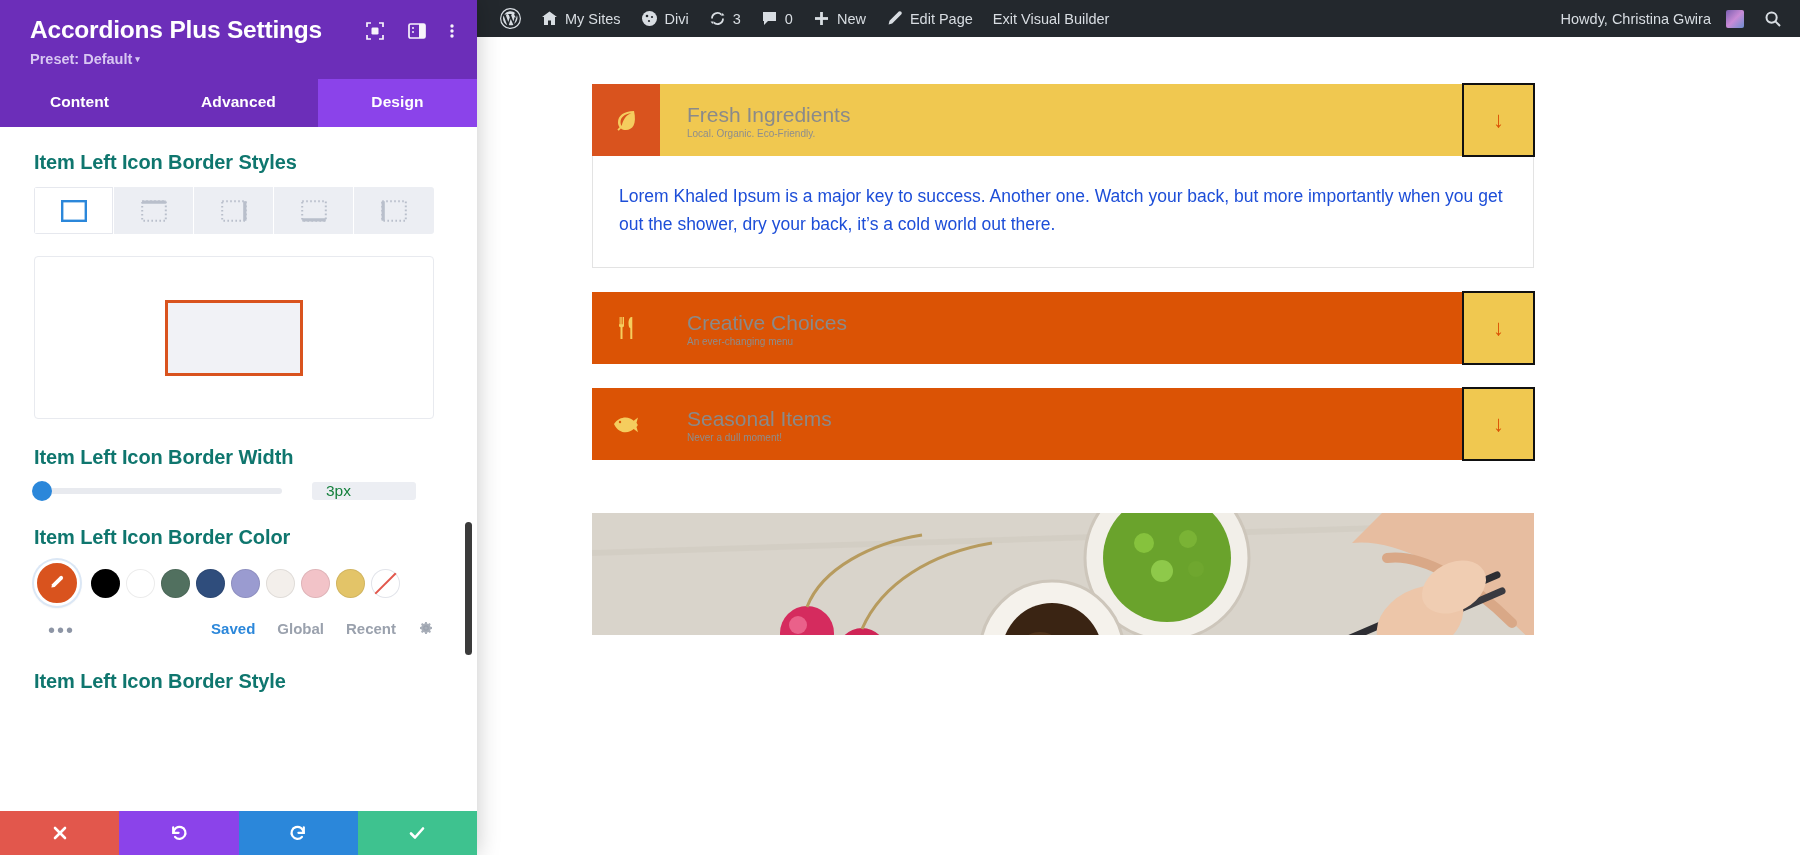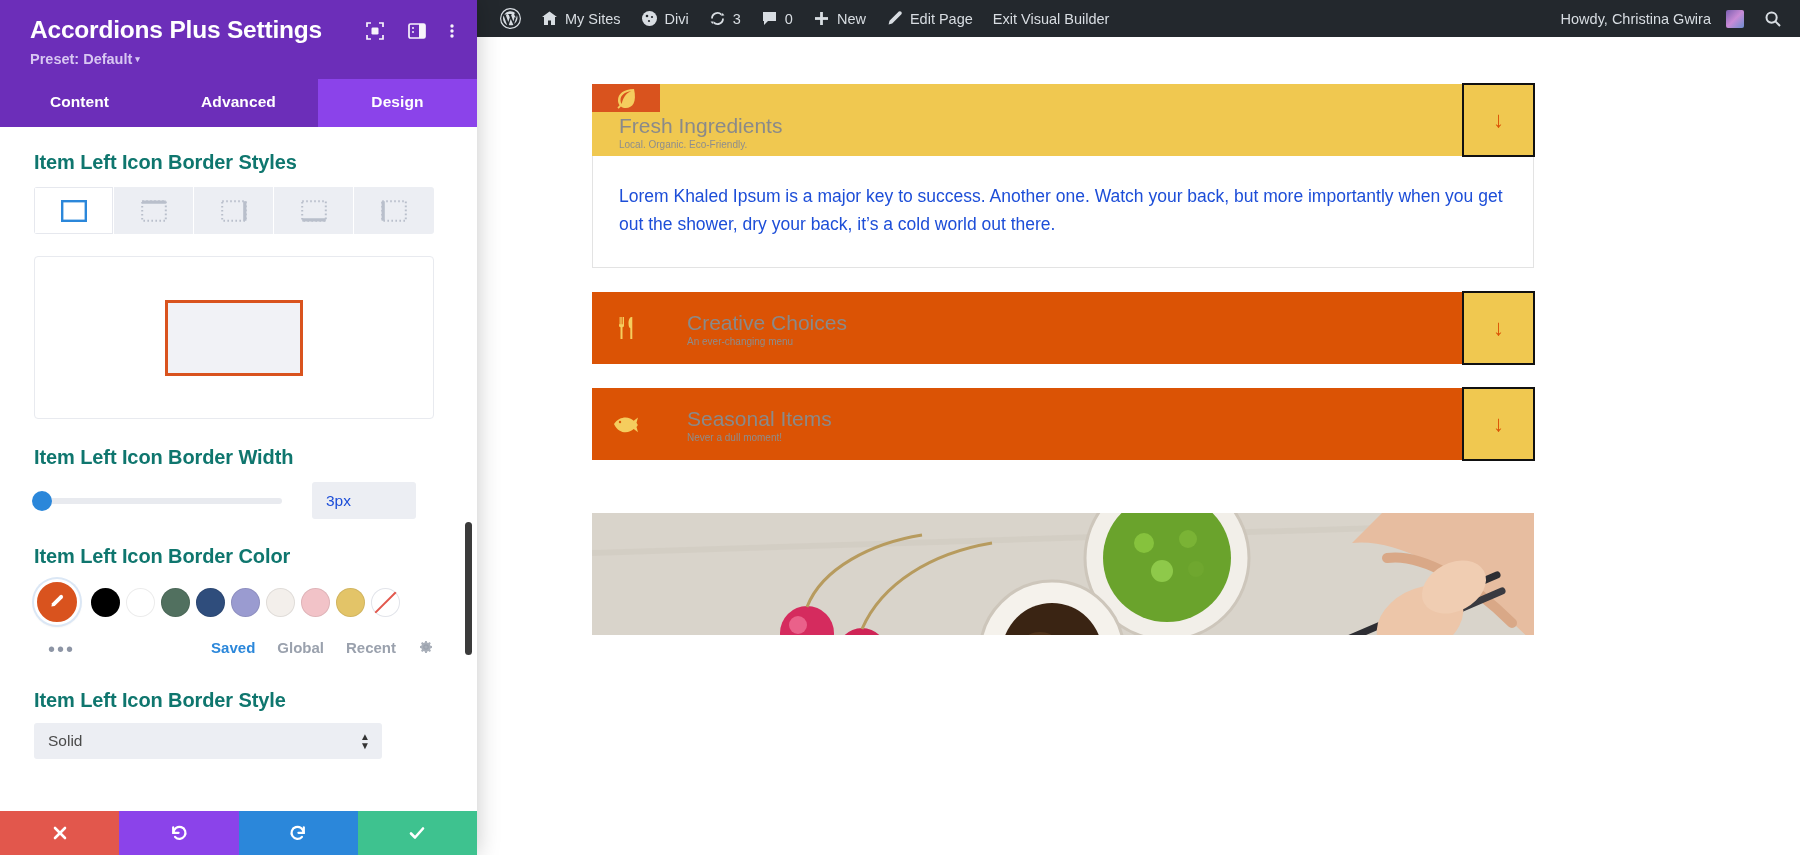--- a/index.html
+++ b/index.html
@@ -93,25 +93,25 @@
   .slider-track {
     position: relative; width: 248px; height: 6px;
     background: #e8eaef; border-radius: 3px; margin-right: 30px;
   }
   .slider-thumb {
     position: absolute; left: 8px; top: 50%;
     width: 20px; height: 20px; margin-top: -10px; margin-left: -10px;
     border-radius: 50%; background: #2b87da; cursor: pointer;
   }
   .slider-val {
-    width: 104px; height: 37px;
+    width: 104px; height: 18px;
     background: #eceef3; border-radius: 3px;
     display: flex; align-items: center;
     padding-left: 14px;
-    font-size: 15.5px; color: #1d4ed8;
+    font-size: 15.5px; color: #15803d;
   }
 
   
   .swatch-row { display: flex; align-items: center; gap: 6px; margin-top: 2px; }
   .swatch {
     width: 29px; height: 29px; border-radius: 50%;
     cursor: pointer; flex: 0 0 29px;
     box-shadow: inset 0 0 0 1px rgba(0,0,0,0.08);
   }
   .swatch.picker {
@@ -184,21 +184,21 @@
   }
 
   .canvas { position: relative; height: 818px; background: #fff; overflow: hidden; }
   .accordion-wrap { width: 942px; margin: 47px 0 0 115px; }
 
   .acc-item { margin-bottom: 24px; }
   .acc-head {
     position: relative; display: flex; align-items: stretch;
     height: 72px;
   }
-  .acc-head.open { background: #f0c850; flex-direction: column; }
+  .acc-head.open { background: #f0c850; }
   .acc-head.closed { background: #db5305; }
   .acc-icon {
     width: 68px; display: flex; align-items: center; justify-content: center;
     font-size: 25px;
   }
   .acc-icon.open-ic { background: #d9531e; color: #f5cd5e; }
   .acc-icon.closed-ic { background: transparent; color: #f5cd5e; }
   .acc-text { display: flex; flex-direction: column; justify-content: center; padding-left: 27px; }
   .acc-title { font-size: 21px; color: #8a8a8a; line-height: 1.3; }
   .acc-sub { font-size: 10px; color: #8d8d8d; }
@@ -357,24 +357,20 @@
             <span class="gear">
               <svg width="16" height="16" viewBox="0 0 16 16" fill="#9aa1ad">
                 <path d="M8 5.2A2.8 2.8 0 1 0 8 10.8 2.8 2.8 0 0 0 8 5.2zm0 4.4A1.6 1.6 0 1 1 8 6.4a1.6 1.6 0 0 1 0 3.2z"></path>
                 <path d="M14 8.9v-1.8l-1.6-.3a4.7 4.7 0 0 0-.5-1.2l.9-1.3-1.3-1.3-1.3.9a4.7 4.7 0 0 0-1.2-.5L8.9 2H7.1l-.3 1.4a4.7 4.7 0 0 0-1.2.5l-1.3-.9-1.3 1.3.9 1.3a4.7 4.7 0 0 0-.5 1.2L2 7.1v1.8l1.4.3c.1.4.3.8.5 1.2l-.9 1.3 1.3 1.3 1.3-.9c.4.2.8.4 1.2.5l.3 1.4h1.8l.3-1.4c.4-.1.8-.3 1.2-.5l1.3.9 1.3-1.3-.9-1.3c.2-.4.4-.8.5-1.2L14 8.9z" opacity=".85"></path>
               </svg>
             </span>
           </div>
         </div>
 
         <div class="field-label tight" style="margin-top:30px">Item Left Icon Border Style</div>
-        <div class="select-box">
-          <span>Solid</span>
-          <span class="arrows">▲<br>▼</span>
-        </div>
 
       </div>
       <div class="panel-scrollbar"></div>
     </div>
 
     <div class="panel-actions">
       <div class="act" style="background:#e2574c">
         <svg viewBox="0 0 20 20" stroke="#fff" stroke-width="2.6" stroke-linecap="round">
             <line x1="5" y1="5" x2="15" y2="15"></line>
             <line x1="15" y1="5" x2="5" y2="15"></line>

